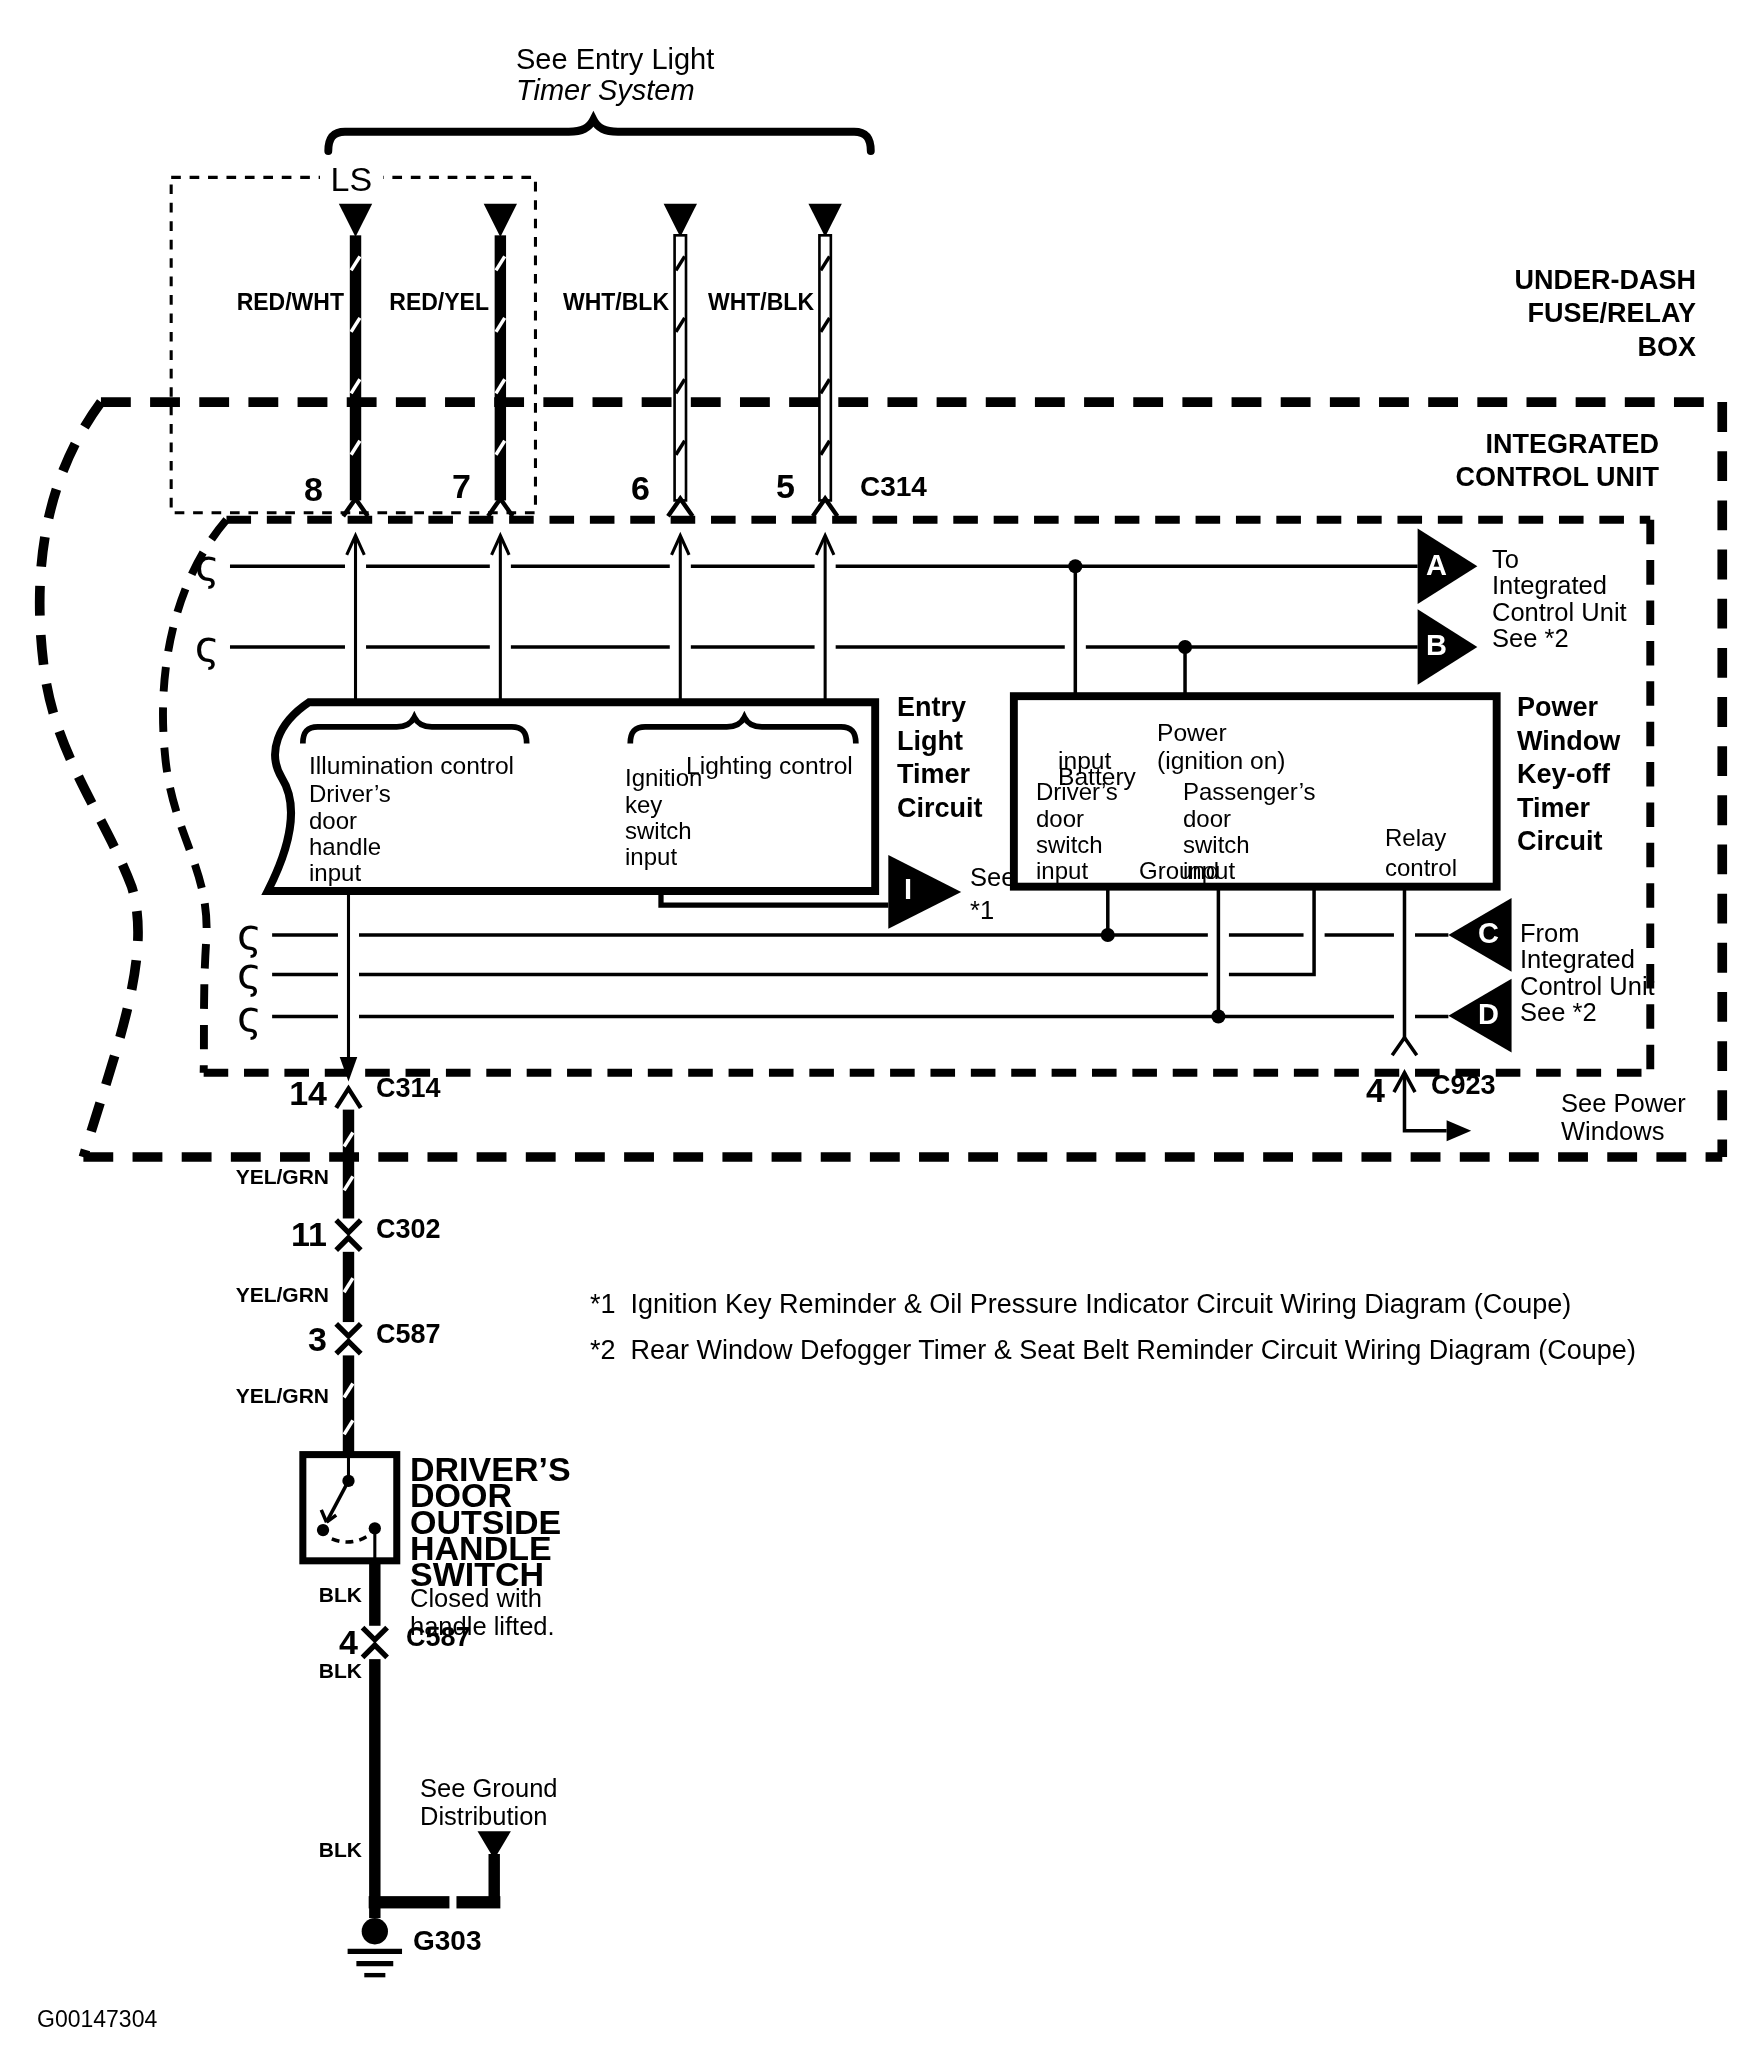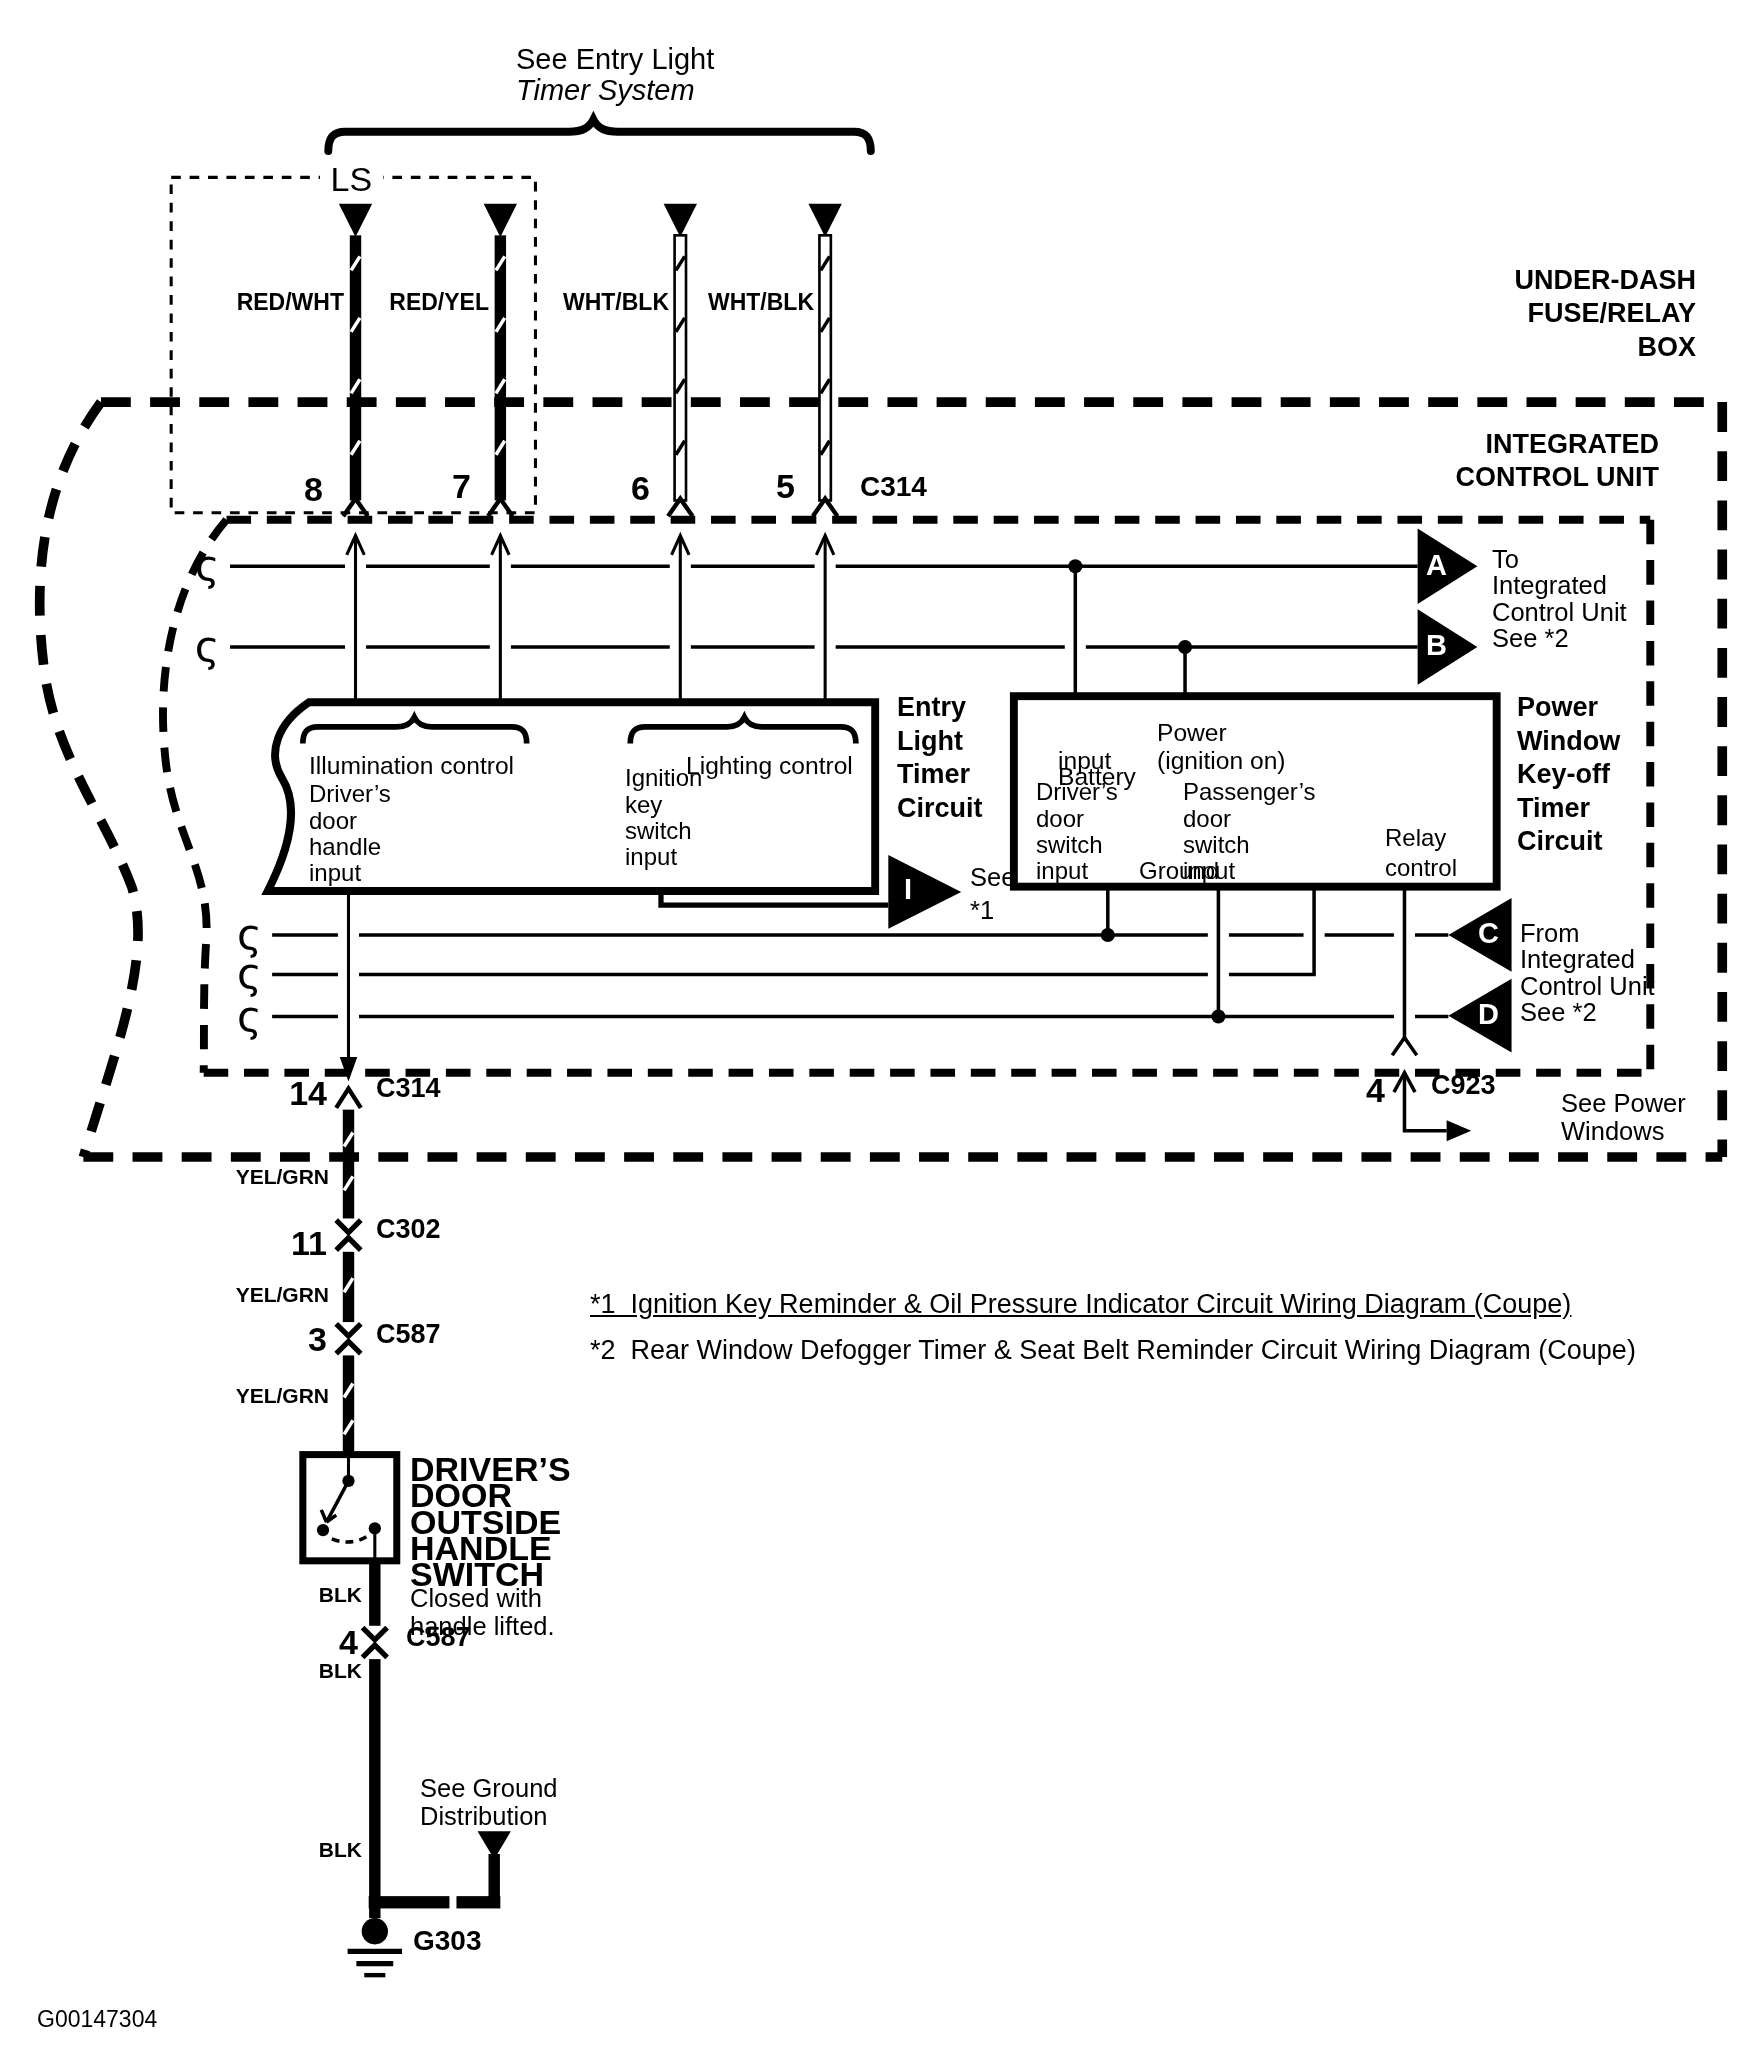--- a/index.html
+++ b/index.html
@@ -308,21 +308,21 @@
 <div class="t" style="left:1520px;top:999px;">See *2</div>
 
 <div class="t b f30 ra" style="left:1385px;top:1073px;">4</div>
 <div class="t b f31" style="left:1431px;top:1071px;">C923</div>
 <div class="t" style="left:1561px;top:1090px;">See Power</div>
 <div class="t" style="left:1561px;top:1118px;">Windows</div>
 
 <div class="t b f30 ra" style="left:327px;top:1076px;">14</div>
 <div class="t b f31" style="left:376px;top:1074px;">C314</div>
 <div class="t b f24 ra" style="left:329px;top:1166px;">YEL/GRN</div>
-<div class="t b f30 ra" style="left:327px;top:1217px;margin-top:9px;">11</div>
+<div class="t b f30 ra" style="left:327px;top:1217px;">11</div>
 <div class="t b f31" style="left:376px;top:1215px;">C302</div>
 <div class="t b f24 ra" style="left:329px;top:1284px;">YEL/GRN</div>
 <div class="t b f30 ra" style="left:327px;top:1322px;">3</div>
 <div class="t b f31" style="left:376px;top:1320px;">C587</div>
 <div class="t b f24 ra" style="left:329px;top:1385px;">YEL/GRN</div>
 
 <div class="t b f30" style="left:410px;top:1452px;">DRIVER’S</div>
 <div class="t b f30" style="left:410px;top:1478px;">DOOR</div>
 <div class="t b f30" style="left:410px;top:1505px;">OUTSIDE</div>
 <div class="t b f30" style="left:410px;top:1531px;">HANDLE</div>
@@ -333,19 +333,19 @@
 <div class="t b f24 ra" style="left:362px;top:1584px;">BLK</div>
 <div class="t b f30 ra" style="left:358px;top:1625px;">4</div>
 <div class="t b f31" style="left:406px;top:1623px;">C587</div>
 <div class="t b f24 ra" style="left:362px;top:1660px;">BLK</div>
 <div class="t b f24 ra" style="left:362px;top:1839px;">BLK</div>
 
 <div class="t" style="left:420px;top:1775px;">See Ground</div>
 <div class="t" style="left:420px;top:1803px;">Distribution</div>
 <div class="t b f32" style="left:413px;top:1926px;">G303</div>
 
-<div class="t f31" style="left:590px;top:1290px;text-decoration:underline;">*1  Ignition Key Reminder &amp; Oil Pressure Indicator Circuit Wiring Diagram (Coupe)</div>
+<div class="t f31" style="left:590px;top:1290px;">*1  Ignition Key Reminder &amp; Oil Pressure Indicator Circuit Wiring Diagram (Coupe)</div>
 <div class="t f31" style="left:590px;top:1336px;">*2  Rear Window Defogger Timer &amp; Seat Belt Reminder Circuit Wiring Diagram (Coupe)</div>
 
 <div class="t f26" style="left:37px;top:2007px;">G00147304</div>
 
 </div>
 
 
 </body></html>

